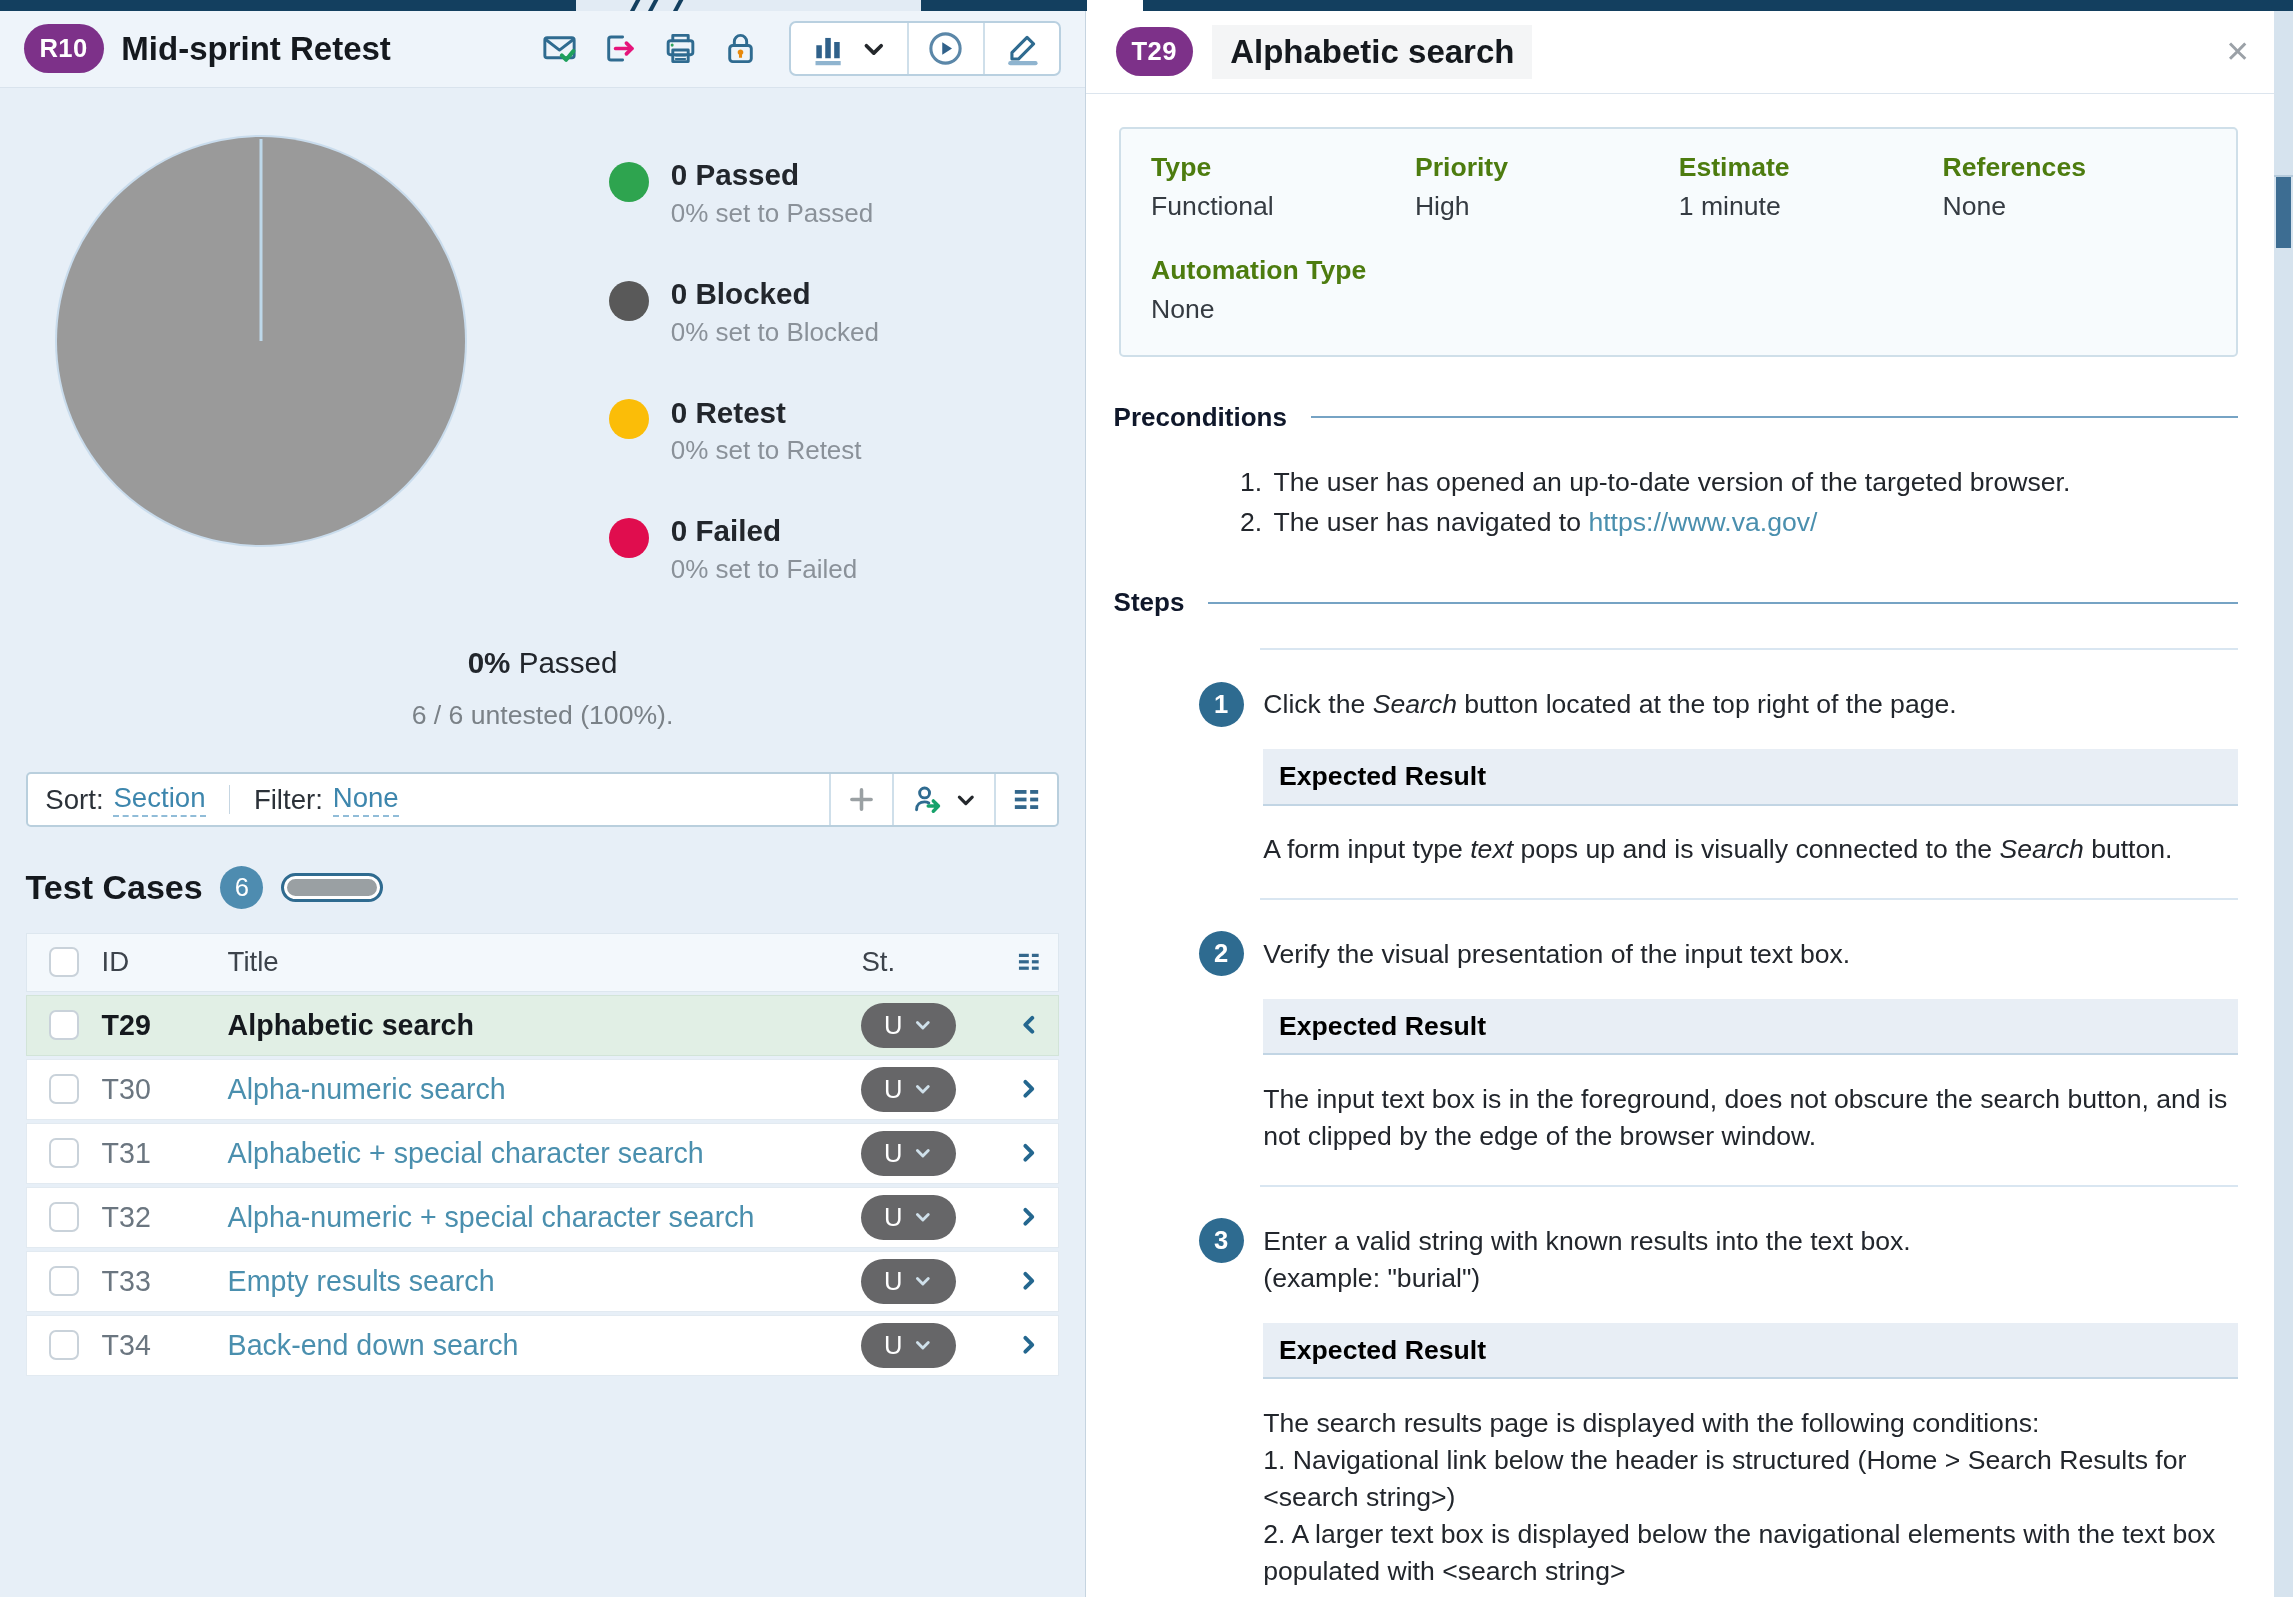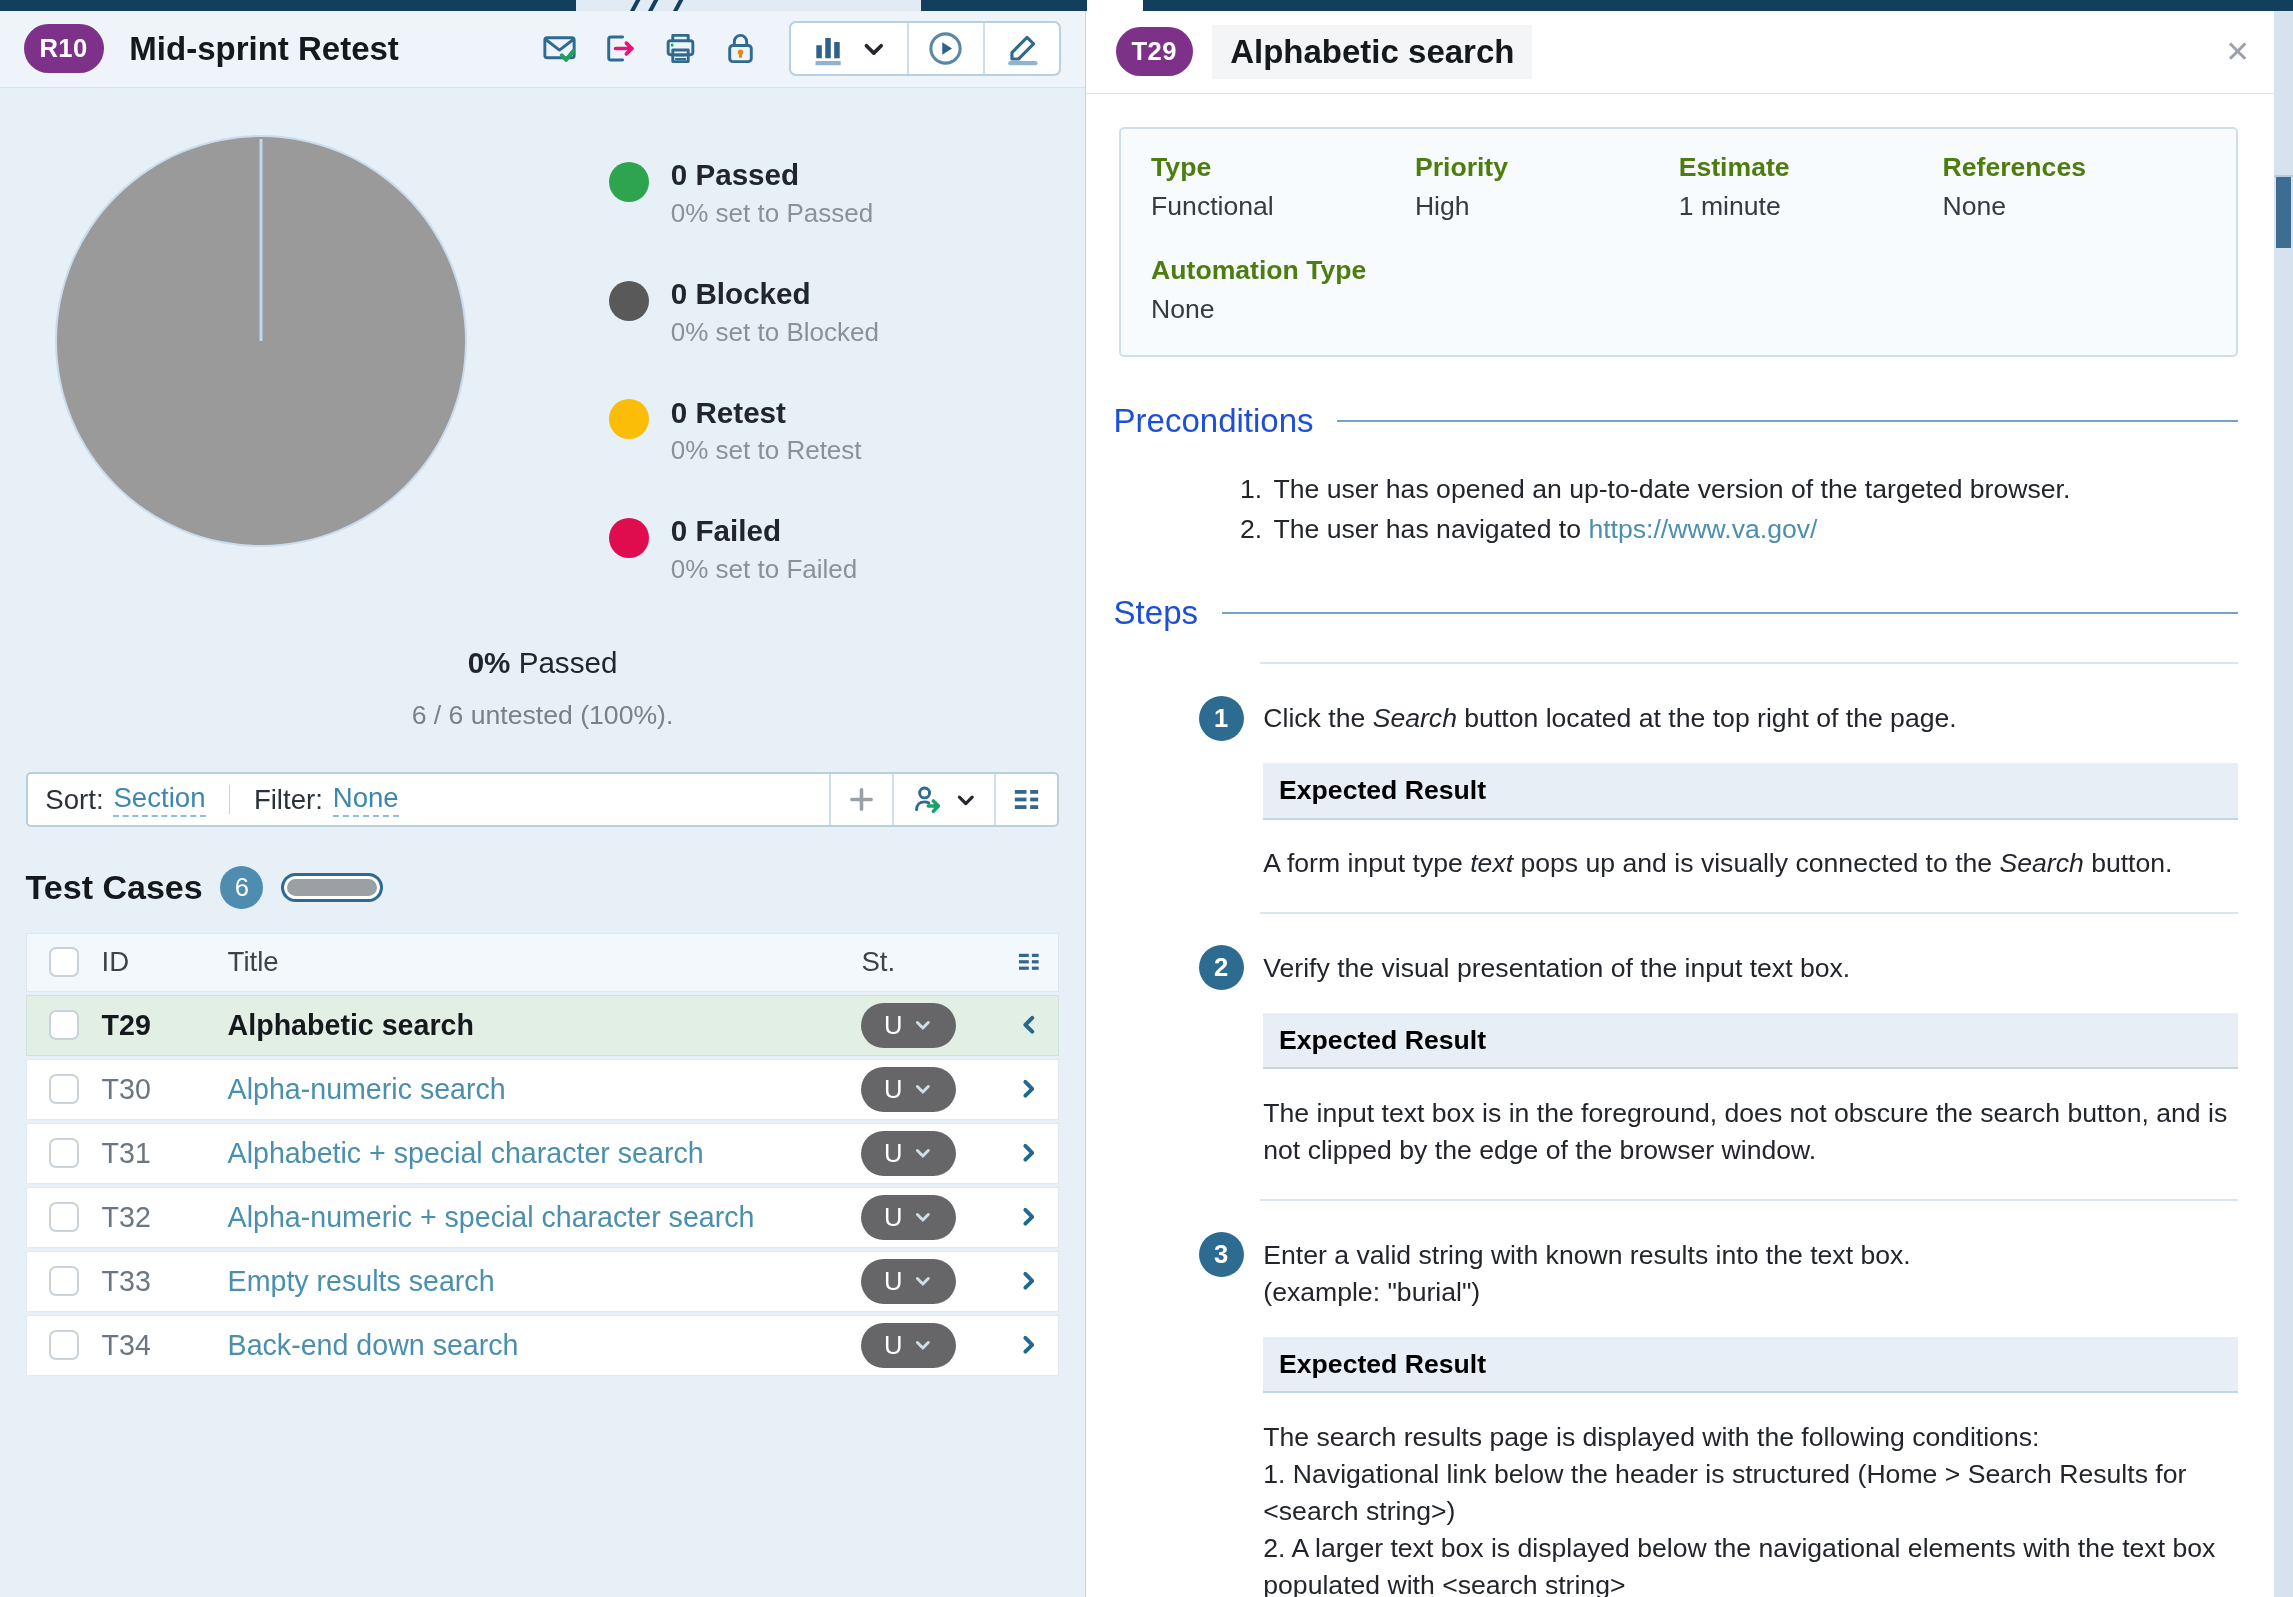--- a/index.html
+++ b/index.html
@@ -11,21 +11,21 @@
   .top-strip { position:absolute; top:0; left:0; width:2293px; height:10.8px; background:#133f5f; z-index:30; }
   .top-strip .gap { position:absolute; left:576px; width:345px; height:10.8px; background:#e2ebf4; overflow:hidden; }
   .top-strip .gap i { position:absolute; top:-3.9px; width:3.9px; height:19.7px; background:#133f5f; transform:rotate(28deg); }
   .top-strip .gap i:nth-child(1){ left:57px; } .top-strip .gap i:nth-child(2){ left:75px; } .top-strip .gap i:nth-child(3){ left:100px; }
   .top-strip .white-gap { position:absolute; left:1087px; width:56px; height:10.8px; background:#ffffff; }
 
   .columns { position:absolute; top:10.8px; left:0; width:2293px; height:1587px; display:flex; }
 
   
   .left-panel { width:1086px; background:#e7eff7; border-right:1px solid #c6d4e0; display:flex; flex-direction:column; }
-  .lp-header { height:77px; background:#eef4fa; border-bottom:1px solid #d9e3ed; display:flex; align-items:center; padding:0 23.6px; flex:none;gap:8px; }
+  .lp-header { height:77px; background:#eef4fa; border-bottom:1px solid #d9e3ed; display:flex; align-items:center; padding:0 23.6px; flex:none; }
   .badge { background:#7d3189; color:#fff; font-weight:bold; border-radius:25.6px; padding:9.9px 15.8px; font-size:25.6px; letter-spacing:0.5px; }
   .lp-title { font-size:33px; font-weight:bold; color:#15191e; margin-left:17.7px; }
   .lp-tools { margin-left:auto; display:flex; align-items:center; gap:23.6px; }
   .tool-icon { width:37px; height:37px; display:flex; align-items:center; justify-content:center; cursor:pointer; }
   .btn-group { display:flex; background:#fff; border:2px solid #b9d0e0; border-radius:6.9px; height:55px; align-items:stretch; margin-left:5.9px; }
   .btn-seg { display:flex; align-items:center; justify-content:center; gap:11.8px; padding:0 17.7px; cursor:pointer; }
   .btn-seg + .btn-seg { border-left:2px solid #cfdfea; }
 
   .lp-body { flex:1; padding:0 25.6px; }
 
@@ -77,21 +77,21 @@
   .rp-title { font-size:33px; font-weight:bold; color:#15191e; background:#f4f5f6; padding:7.9px 17.7px; margin-left:19.7px; }
   .rp-close { margin-left:auto; font-size:29.6px; color:#9ba1a7; cursor:pointer; }
   .rp-body { flex:1; padding:33px 55px 0 27.6px; font-size:26.6px; color:#22262c; }
 
   .fields-card { margin-left:5.9px; background:#f7fbfd; border:2px solid #cfdfe9; border-radius:4.9px; padding:23.6px 29.6px 29.6px 29.6px; }
   .fields-grid { display:grid; grid-template-columns:repeat(4,1fr); row-gap:33px; }
   .field-label { font-size:26.6px; font-weight:bold; color:#4d7c0f; }
   .field-value { font-size:26.6px; color:#353b42; margin-top:7.9px; }
 
   .section-head { display:flex; align-items:center; margin-top:45px; }
-  .section-title { font-size:33px; font-weight:normal; color:#1d4ed8; white-space:nowrap; }
+  .section-title { font-size:26px; font-weight:bold; color:#0f172a; white-space:nowrap; }
   .section-rule { flex:1; height:2px; background:#76a3c4; margin-left:23.6px; }
 
   .precond-list { margin-top:29.6px; padding-left:156px; line-height:40px; }
   .precond-list li { padding-left:3.9px; }
   .precond-list a { color:#4a8fae; text-decoration:none; cursor:pointer; }
 
   .steps { margin-top:13.8px; }
   .step-sep { border-top:2px solid #d9e6f1; margin:29.6px 0 29.6px 146px; }
   .step { display:flex; padding-left:85px; }
   .step-num { width:45px; height:45px; border-radius:50%; background:#2e6b90; color:#fff; font-size:25.6px; font-weight:bold; display:flex; align-items:center; justify-content:center; flex:none; margin-top:2px; }

